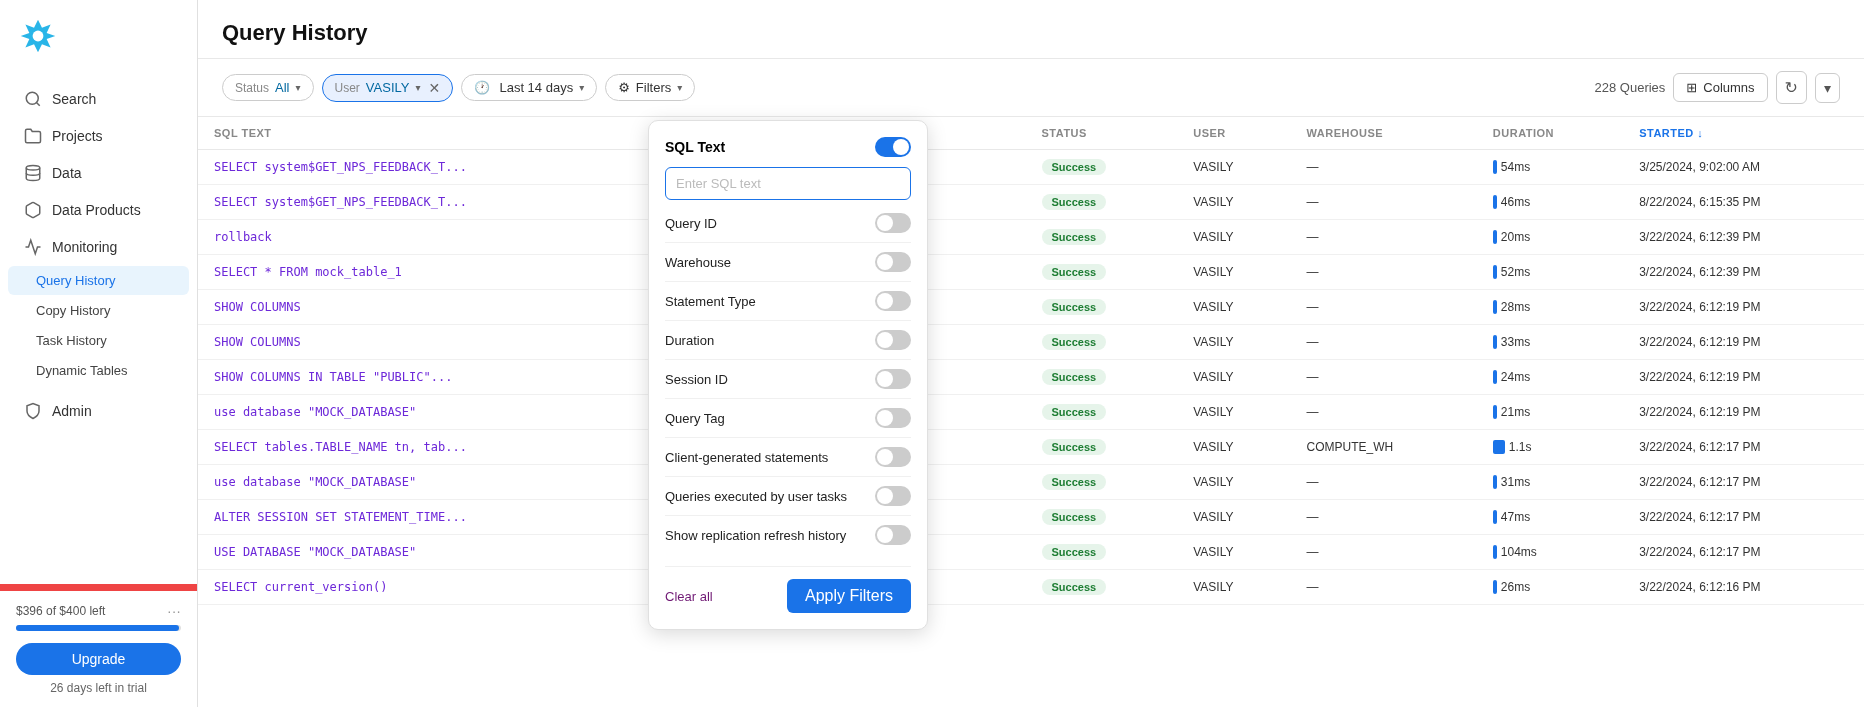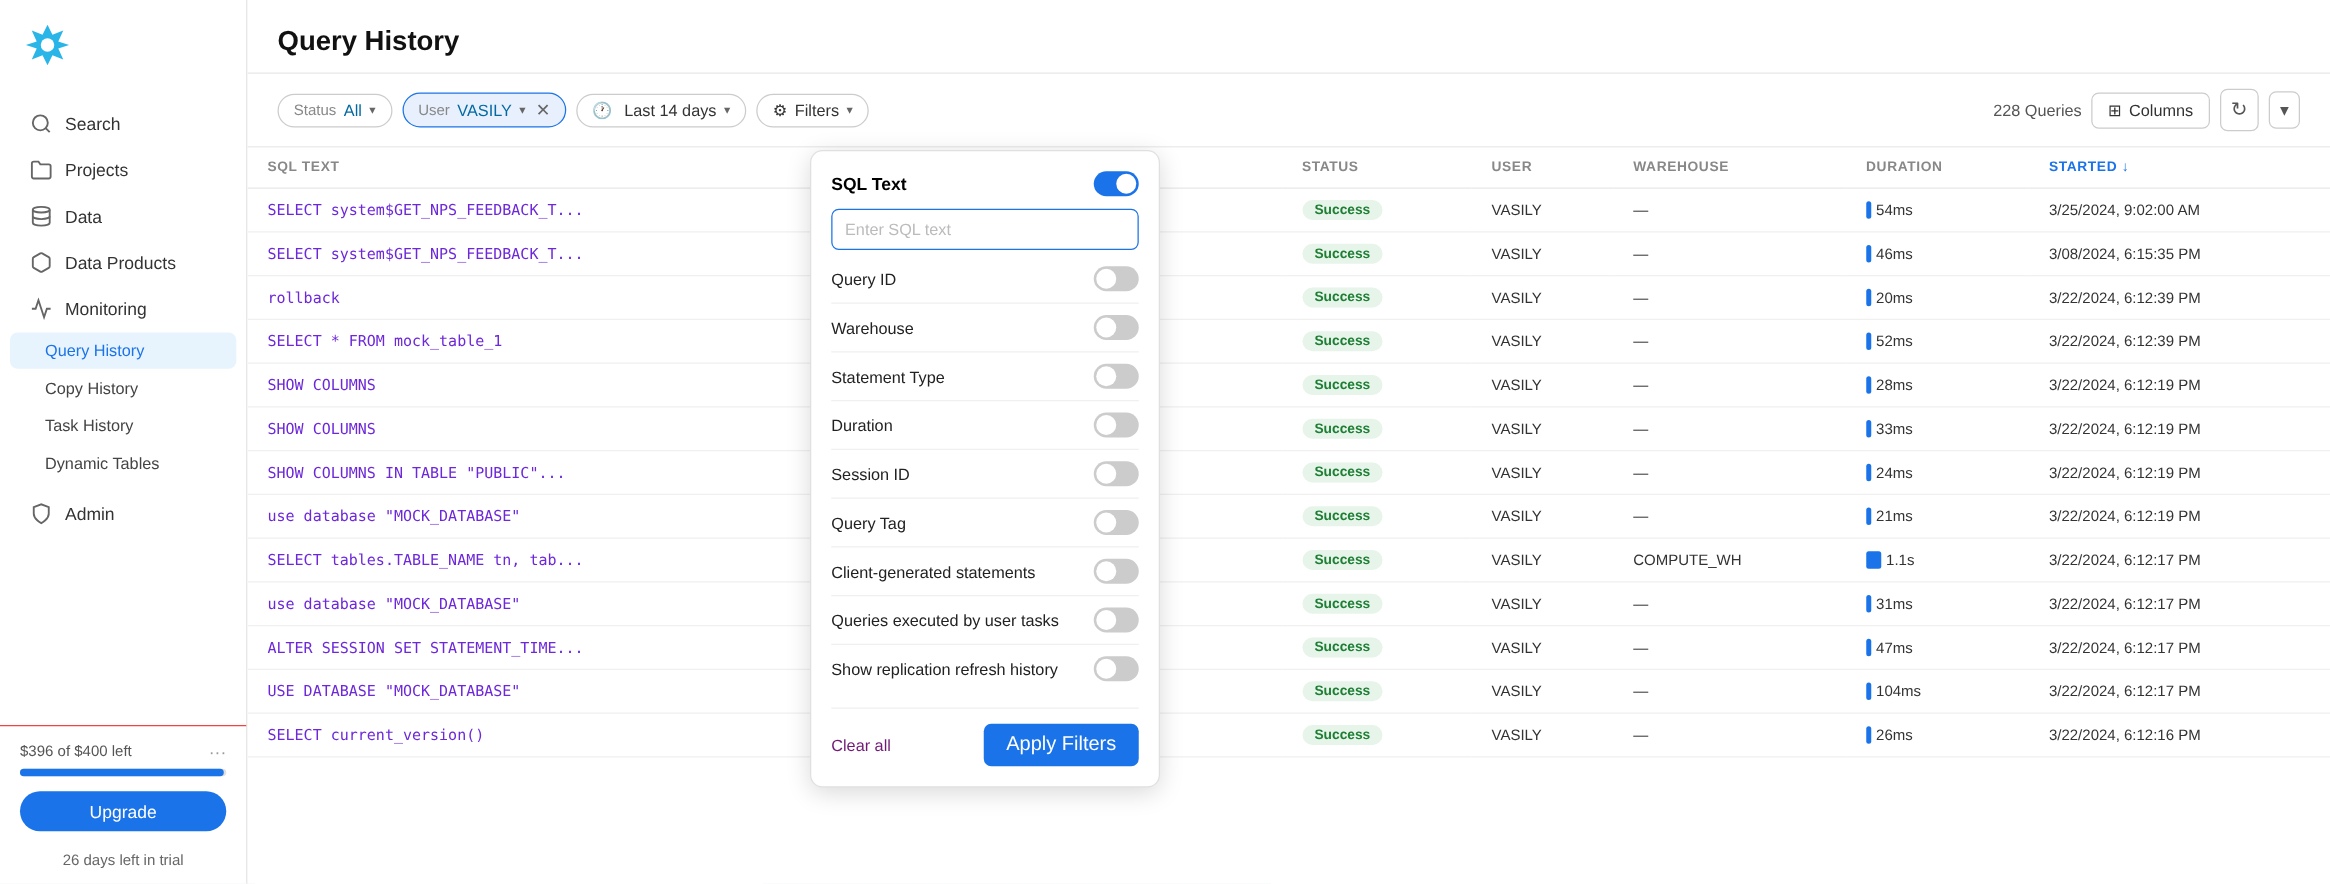--- a/index.html
+++ b/index.html
@@ -41,38 +41,38 @@
       padding: 7px 16px 7px 28px;
       font-size: 13px;
       color: #444;
       cursor: pointer;
       border-radius: 6px;
       margin: 1px 8px;
     }
     .sidebar-sub-item.active { background: #e8f4fd; color: #1a73e8; font-weight: 500; }
 
     .sidebar-bottom {
-      border-top: 1px solid #ef4444;
+      border-top: 7px solid #ef4444;
       padding: 12px 16px;
     }
     .budget-bar-bg { background: #e0e0e0; height: 6px; border-radius: 3px; margin: 6px 0 4px; }
     .budget-bar-fill { background: #1a73e8; height: 6px; border-radius: 3px; width: 99%; }
     .budget-text { font-size: 12px; color: #555; display: flex; align-items: center; gap: 6px; }
     .budget-dots { color: #999; font-size: 14px; margin-left: auto; cursor: pointer; }
     .upgrade-btn {
       background: #1a73e8;
       color: #fff;
       border: none;
       border-radius: 20px;
       padding: 8px 20px;
       font-size: 14px;
       font-weight: 500;
       cursor: pointer;
       width: 100%;
-      margin: 8px 0 16px;
+      margin: 8px 0 6px;
     }
     .trial-text { font-size: 12px; color: #666; text-align: center; }
 
     
     .main {
       flex: 1;
       background: #fff;
       display: flex;
       flex-direction: column;
       overflow: hidden;
@@ -399,21 +399,21 @@
     <td class="query-id">...0299dea281</td>
     <td><span class="status-badge status-success">Success</span></td>
     <td>VASILY</td>
     <td>—</td>
     <td>
               <div class="duration-cell">
                 <div class="duration-bar "></div>
                 <span>46ms</span>
               </div>
             </td>
-    <td>3/08/2024, 6:15:35 PM</td>
+    <td>8/22/2024, 6:15:35 PM</td>
   </tr>
           <tr>
     <td class="sql-text">rollback</td>
     <td class="query-id">...0299deb241</td>
     <td><span class="status-badge status-success">Success</span></td>
     <td>VASILY</td>
     <td>—</td>
     <td>
               <div class="duration-cell">
                 <div class="duration-bar "></div>

